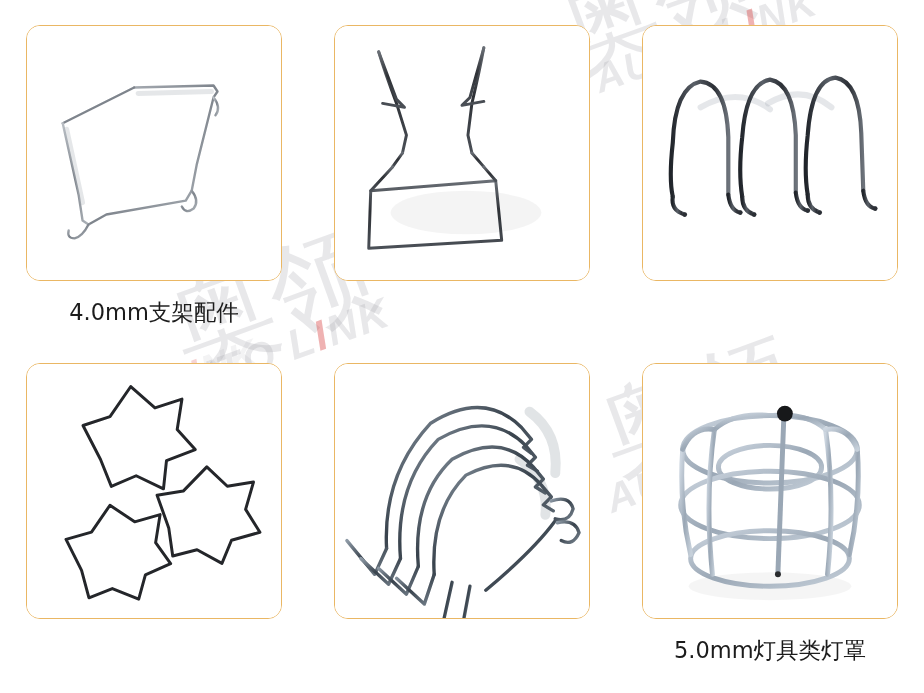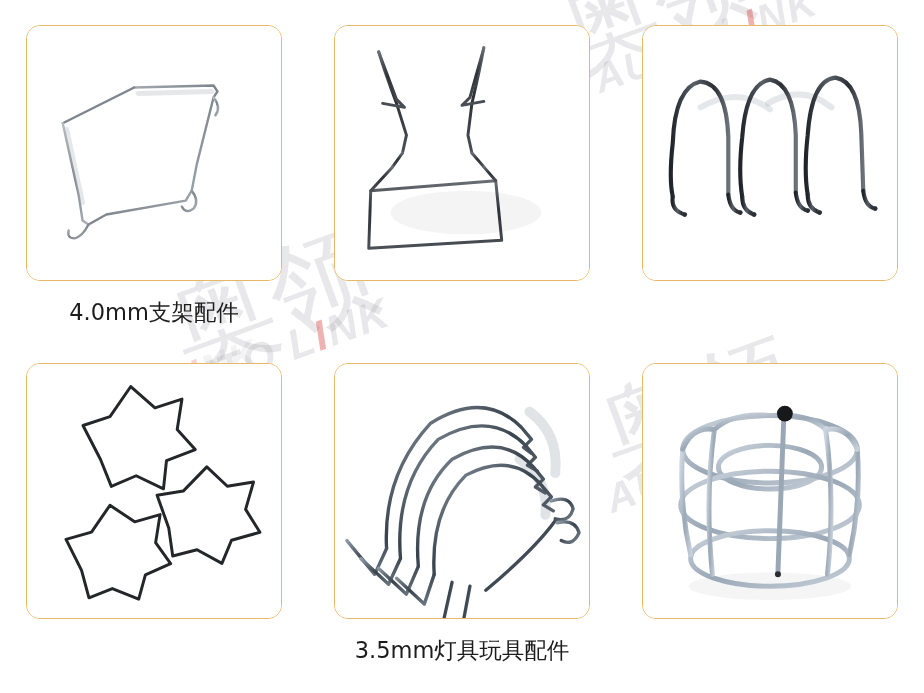--- a/index.html
+++ b/index.html
@@ -296,21 +296,20 @@
               <path d="M118 220 L110 256"></path>
               <path d="M136 224 L130 256"></path>
               <path d="M152 228 Q200 188 222 158"></path>
 
               <path d="M218 138 Q236 132 240 146 Q236 160 222 156"></path>
               <path d="M224 160 Q242 156 246 170 Q240 184 228 178"></path>
             </g>
           </svg>
         </div>
       </div>
-      <div class="caption">3.5mm灯具玩具配件</div>
     </div>
 
     <div class="cell">
       <div class="card">
         <div class="photo">
           <svg viewBox="0 0 256 256" preserveAspectRatio="xMidYMid meet">
             <defs>
               <linearGradient id="w6" x1="0" y1="0" x2="1" y2="1">
                 <stop offset="0" stop-color="#cdd6e0"></stop>
                 <stop offset="0.5" stop-color="#9aa7b5"></stop>
@@ -340,15 +339,16 @@
             </g>
 
             <g fill="none" stroke="#9aa7b5" stroke-width="5" stroke-linecap="round">
               <path d="M142 52 L136 210"></path>
             </g>
             <circle cx="143" cy="50" r="8" fill="#17181a"></circle>
             <circle cx="136" cy="212" r="3" fill="#2a2c2e"></circle>
           </svg>
         </div>
       </div>
+      <div class="caption">5.0mm灯具类灯罩</div>
     </div>
   </div>
 </div>
 
 </body></html>

